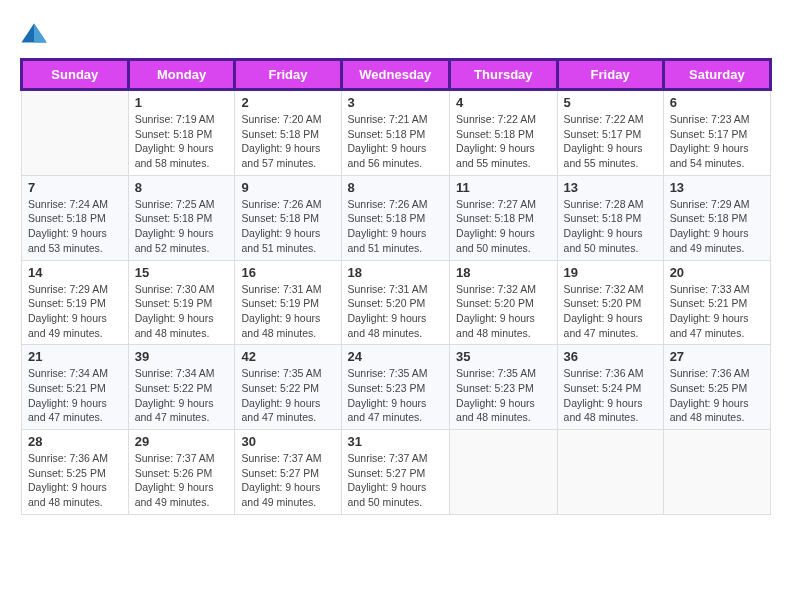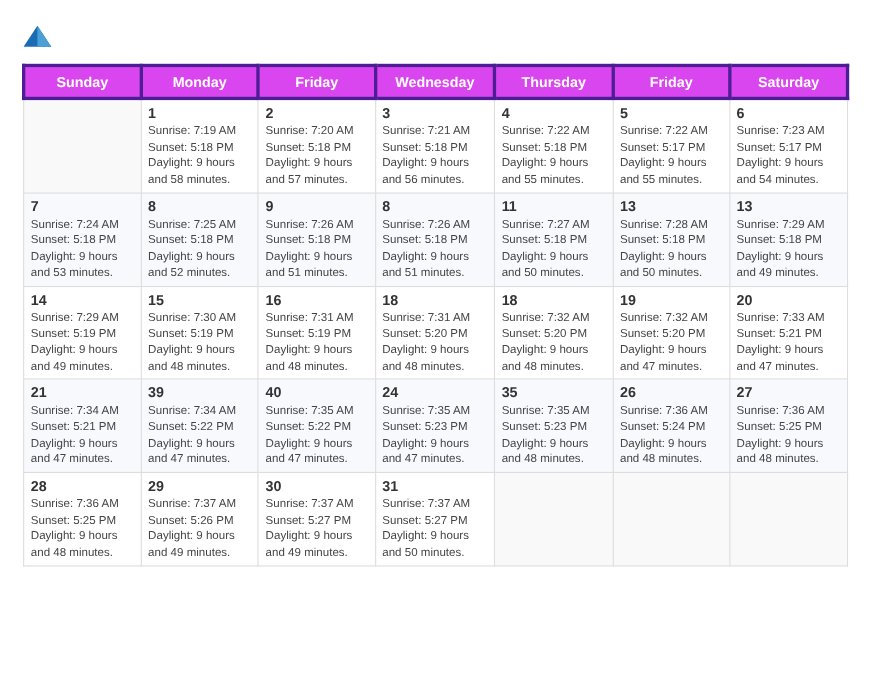--- a/index.html
+++ b/index.html
@@ -211,33 +211,33 @@
       <tr>
         <td>
           <span class="day-number">21</span>
           <div class="day-info">Sunrise: 7:34 AM<br>Sunset: 5:21 PM<br>Daylight: 9 hours<br>and 47 minutes.</div>
         </td>
         <td>
           <span class="day-number">39</span>
           <div class="day-info">Sunrise: 7:34 AM<br>Sunset: 5:22 PM<br>Daylight: 9 hours<br>and 47 minutes.</div>
         </td>
         <td>
-          <span class="day-number">40</span>
+          <span class="day-number">42</span>
           <div class="day-info">Sunrise: 7:35 AM<br>Sunset: 5:22 PM<br>Daylight: 9 hours<br>and 47 minutes.</div>
         </td>
         <td>
           <span class="day-number">24</span>
           <div class="day-info">Sunrise: 7:35 AM<br>Sunset: 5:23 PM<br>Daylight: 9 hours<br>and 47 minutes.</div>
         </td>
         <td>
           <span class="day-number">35</span>
           <div class="day-info">Sunrise: 7:35 AM<br>Sunset: 5:23 PM<br>Daylight: 9 hours<br>and 48 minutes.</div>
         </td>
         <td>
-          <span class="day-number">26</span>
+          <span class="day-number">36</span>
           <div class="day-info">Sunrise: 7:36 AM<br>Sunset: 5:24 PM<br>Daylight: 9 hours<br>and 48 minutes.</div>
         </td>
         <td>
           <span class="day-number">27</span>
           <div class="day-info">Sunrise: 7:36 AM<br>Sunset: 5:25 PM<br>Daylight: 9 hours<br>and 48 minutes.</div>
         </td>
       </tr>
       <tr>
         <td>
           <span class="day-number">28</span>

